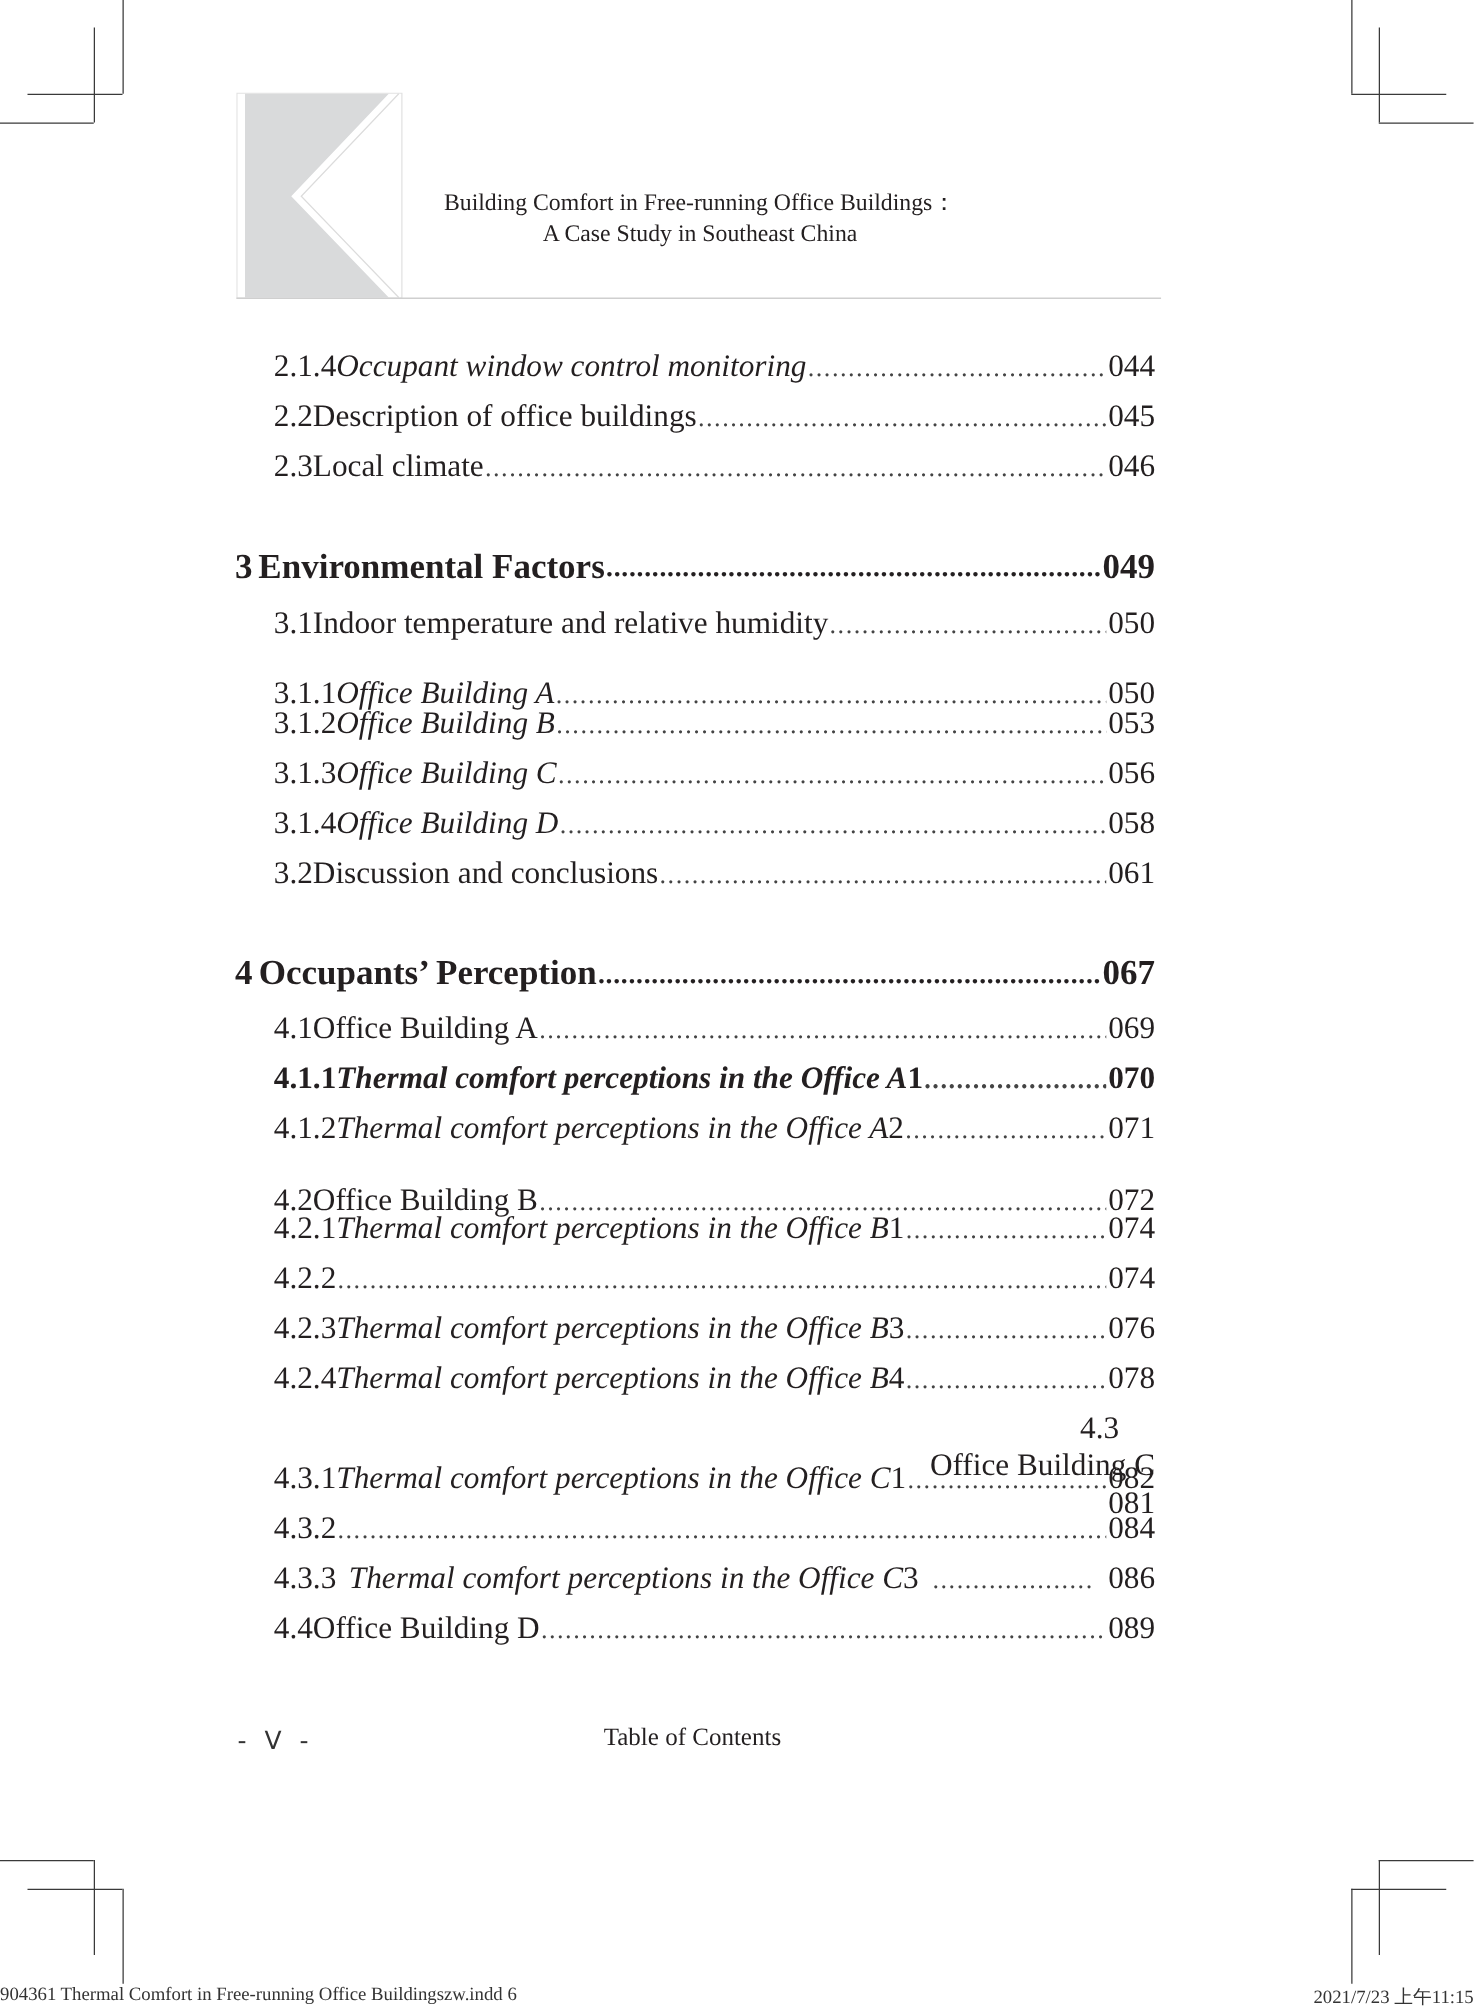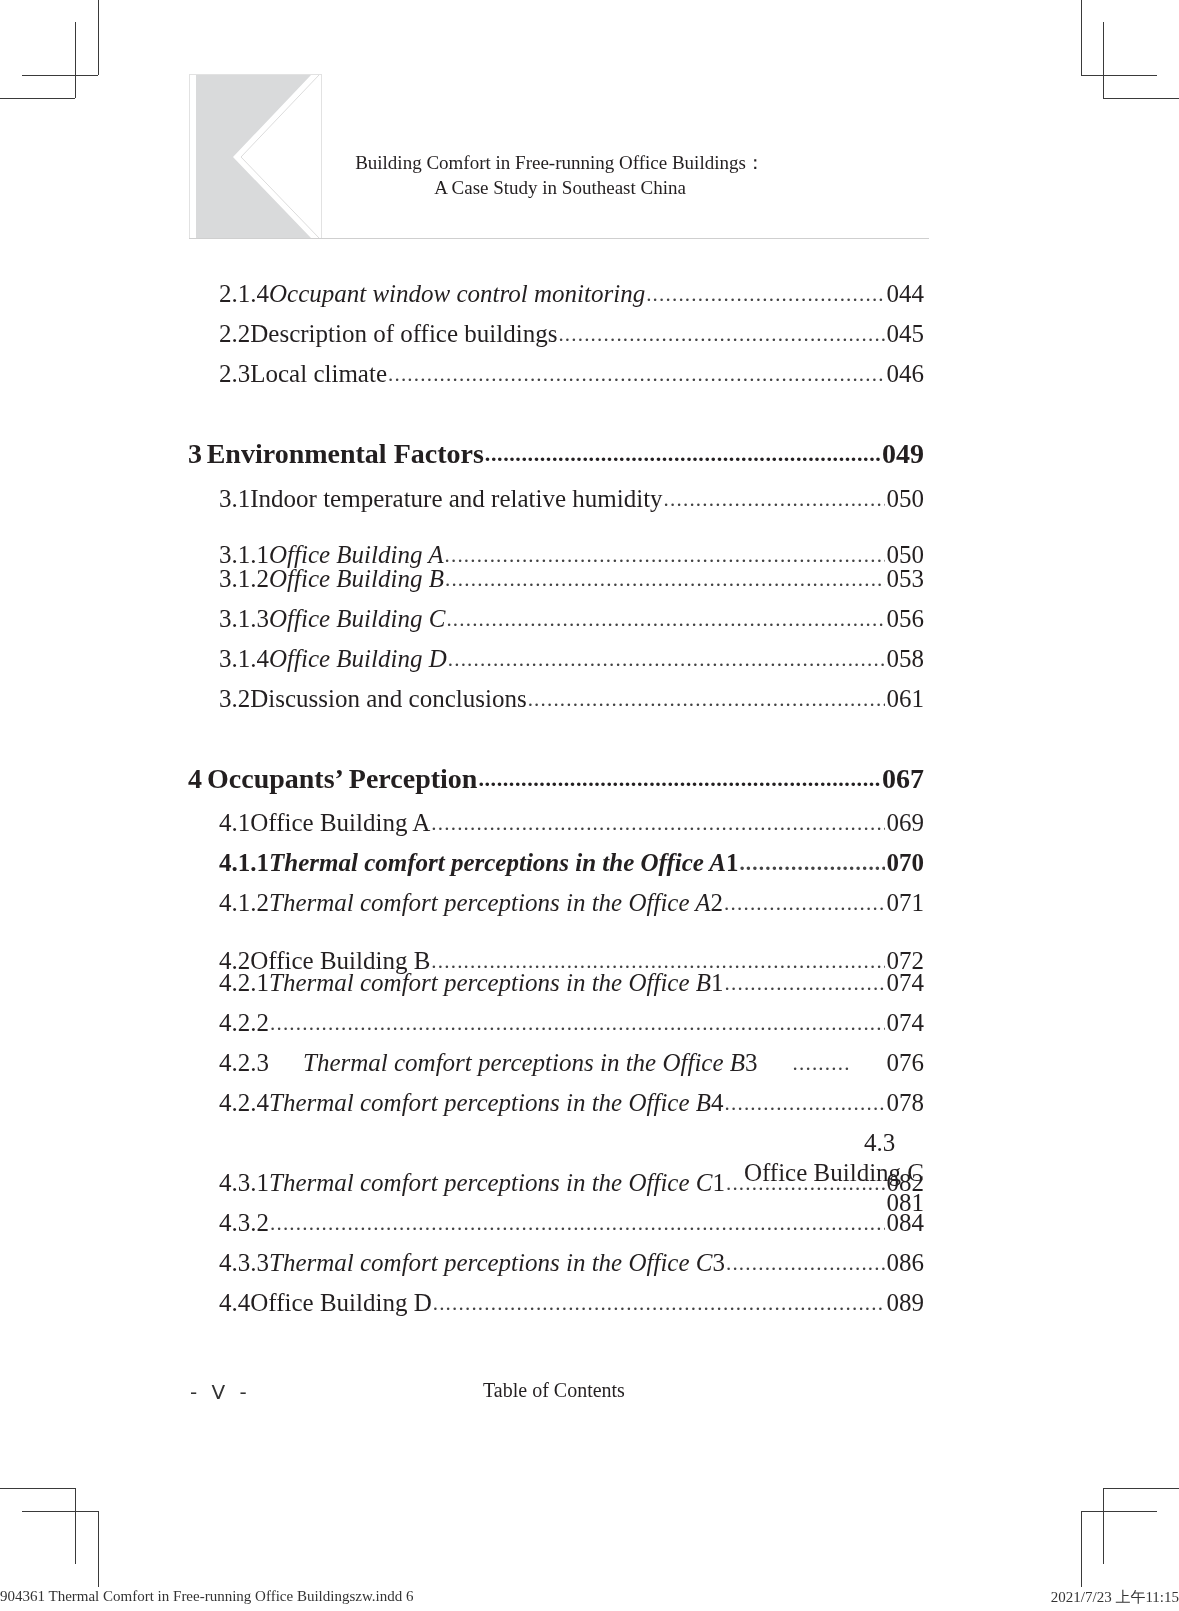--- a/index.html
+++ b/index.html
@@ -165,21 +165,21 @@
     <span class="num">4.2.1</span>
     <span class="title"><span>Thermal comfort perceptions in the Office B</span><span class="up">1</span></span>
     <span class="leader"></span>
     <span class="page">074</span>
   </div>
   <div class="row l3" style="top:1008px;">
     <span class="num">4.2.2</span>
     <span class="leader"></span>
     <span class="page">074</span>
   </div>
-  <div class="row l3" style="top:1048px;gap:34px;">
+  <div class="row l3" style="top:1048px;">
     <span class="num">4.2.3</span>
     <span class="title"><span>Thermal comfort perceptions in the Office B</span><span class="up">3</span></span>
     <span class="leader"></span>
     <span class="page">076</span>
   </div>
   <div class="row l3" style="top:1088px;">
     <span class="num">4.2.4</span>
     <span class="title"><span>Thermal comfort perceptions in the Office B</span><span class="up">4</span></span>
     <span class="leader"></span>
     <span class="page">078</span>
@@ -194,21 +194,21 @@
     <span class="num">4.3.1</span>
     <span class="title"><span>Thermal comfort perceptions in the Office C</span><span class="up">1</span></span>
     <span class="leader"></span>
     <span class="page">082</span>
   </div>
   <div class="row l3" style="top:1208px;">
     <span class="num">4.3.2</span>
     <span class="leader"></span>
     <span class="page">084</span>
   </div>
-  <div class="row l3" style="top:1248px;">
+  <div class="row l3" style="top:1248px;gap:10px;">
     <span class="num">4.3.3</span>
     <span class="title"><span>Thermal comfort perceptions in the Office C</span><span class="up">3</span></span>
     <span class="leader"></span>
     <span class="page">086</span>
   </div>
   <div class="row l2" style="top:1288px;">
     <span class="num">4.4</span>
     <span class="title">Office Building D</span>
     <span class="leader"></span>
     <span class="page">089</span>

